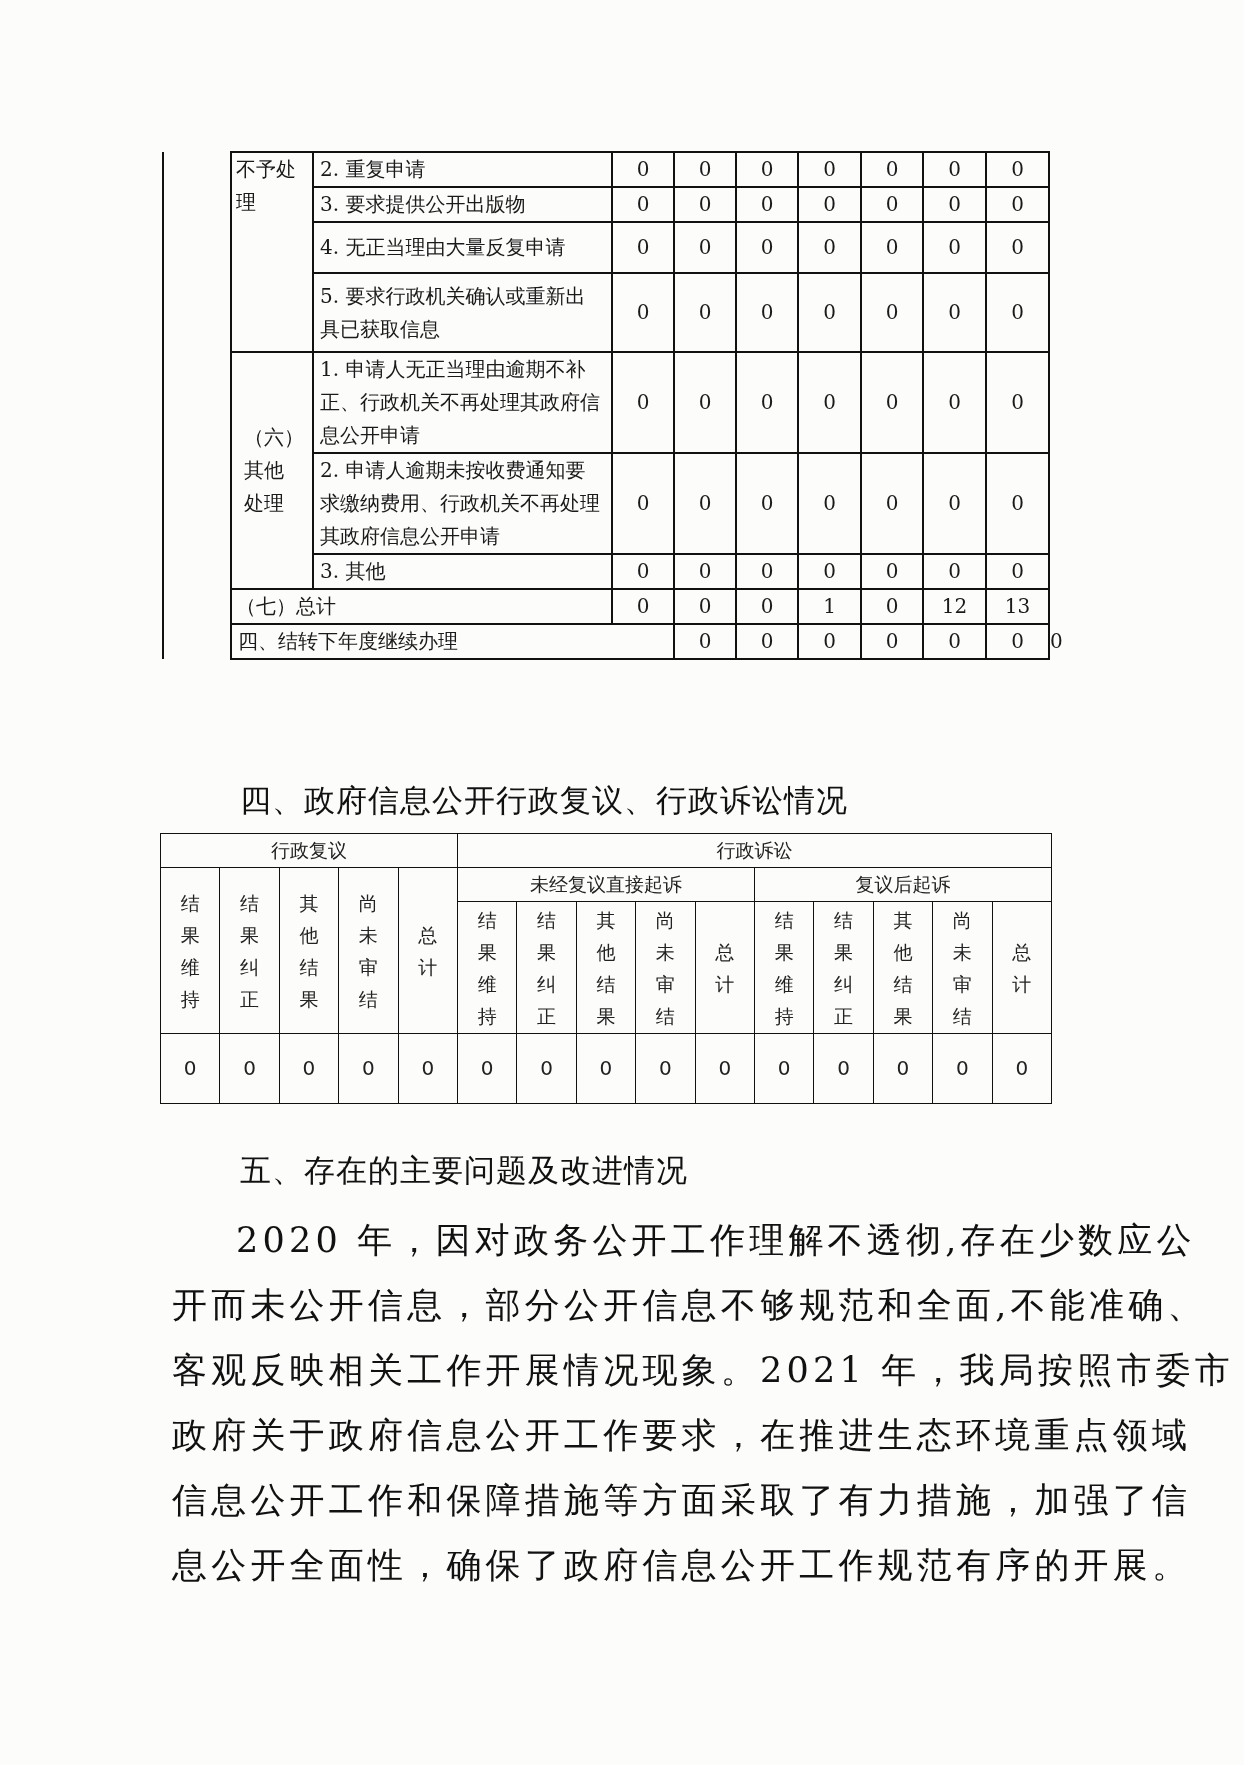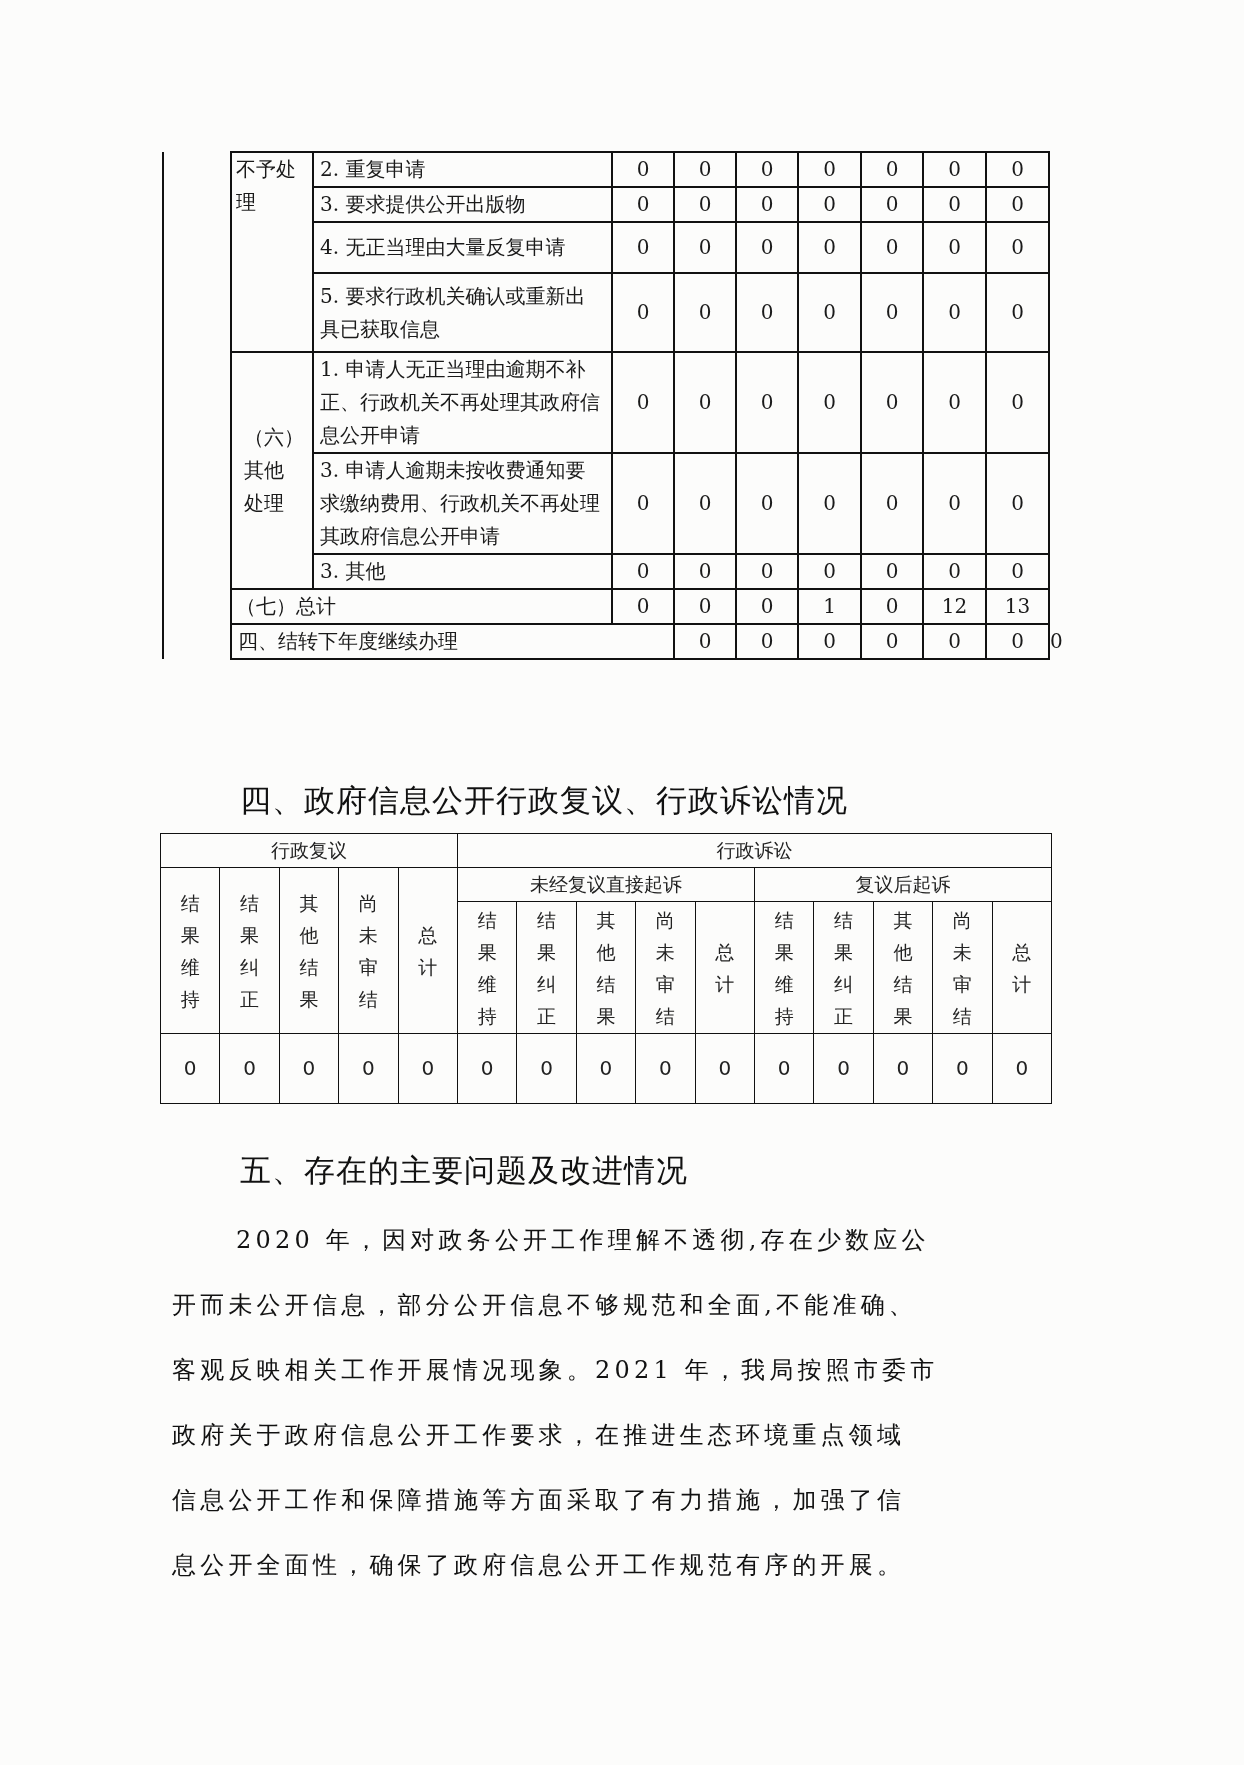--- a/index.html
+++ b/index.html
@@ -9,21 +9,21 @@
   td{border:2px solid #111;padding:0 6px;font-size:20px;line-height:33px;vertical-align:middle;}
   #t1{left:162px;top:151px;width:886px;}
   #t1 td.num{text-align:center;padding:0;}
   #t1 tr.first td.outer{border-top:none;}
   #t1 td.outer{border-bottom:none;}
   #t2{left:160px;top:833px;width:892px;}
   #t2 td{text-align:center;padding:0;font-family:"DejaVu Sans","Liberation Sans",sans-serif;font-size:19px;color:#222;border-width:1.5px;}
   #t2 td.vert{line-height:32px;}
   #t2 td.num{font-size:20px;}
   .h{position:absolute;font-family:"DejaVu Sans","Liberation Sans",sans-serif;font-size:31px;color:#111;white-space:nowrap;letter-spacing:1px;}
-  .para{position:absolute;left:172px;top:1208px;width:872px;font-size:24px;line-height:65px;color:#111;letter-spacing:4.2px;}
+  .para{position:absolute;left:172px;top:1208px;width:872px;font-size:35px;line-height:65px;color:#111;letter-spacing:4.2px;}
   .para .line{display:block;white-space:nowrap;}
   .para .indent{padding-left:64px;}
 </style>
 </head>
 <body>
 
 <div class="page">
 
   <table id="t1">
     <colgroup>
@@ -86,21 +86,21 @@
       <td>1. 申请人无正当理由逾期不补正、行政机关不再处理其政府信息公开申请</td>
       <td class="num">0</td>
       <td class="num">0</td>
       <td class="num">0</td>
       <td class="num">0</td>
       <td class="num">0</td>
       <td class="num">0</td>
       <td class="num">0</td>
     </tr>
     <tr style="height:100px">
-      <td>3. 申请人逾期未按收费通知要求缴纳费用、行政机关不再处理其政府信息公开申请</td>
+      <td>2. 申请人逾期未按收费通知要求缴纳费用、行政机关不再处理其政府信息公开申请</td>
       <td class="num">0</td>
       <td class="num">0</td>
       <td class="num">0</td>
       <td class="num">0</td>
       <td class="num">0</td>
       <td class="num">0</td>
       <td class="num">0</td>
     </tr>
     <tr style="height:34px">
       <td>3. 其他</td>

